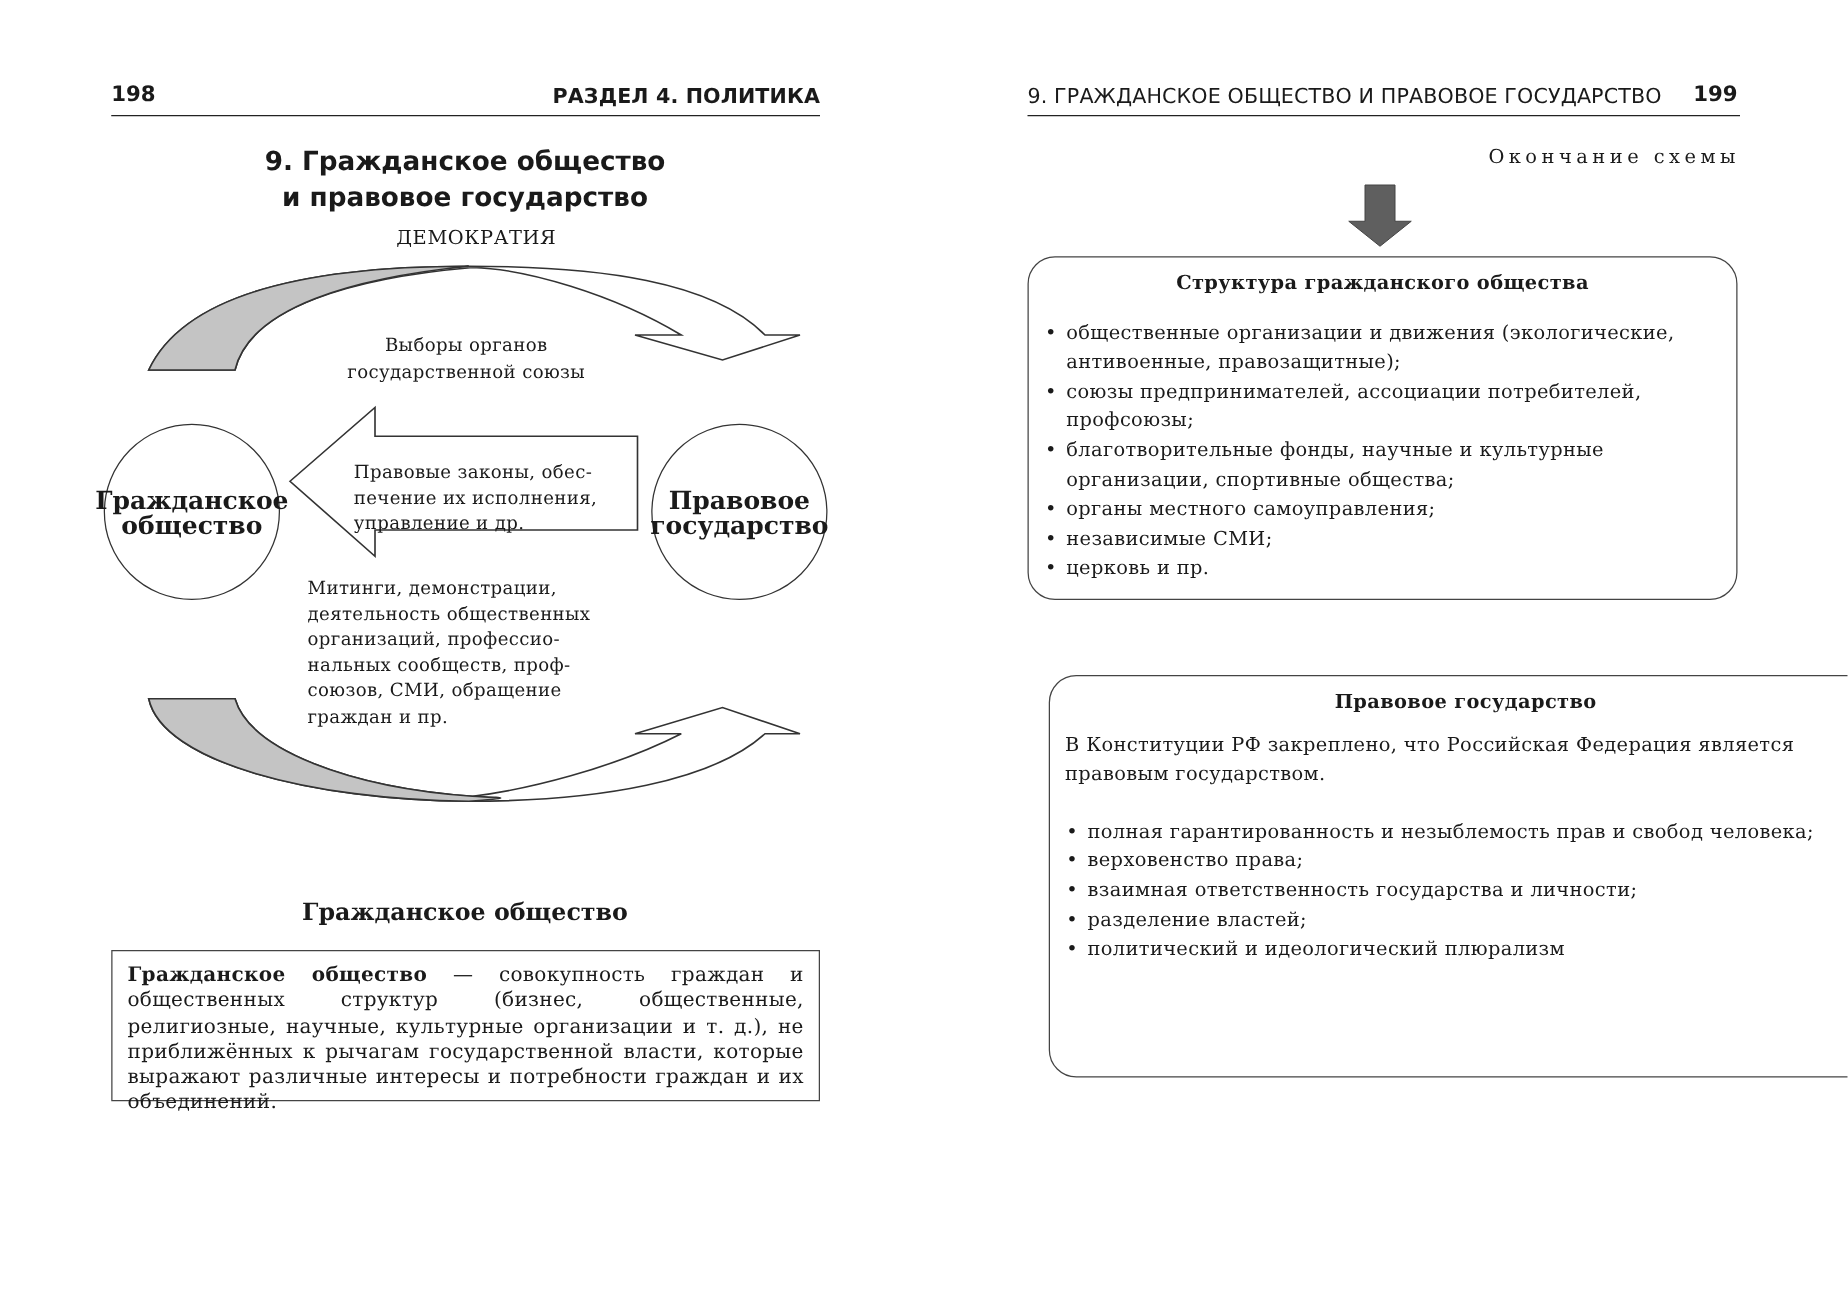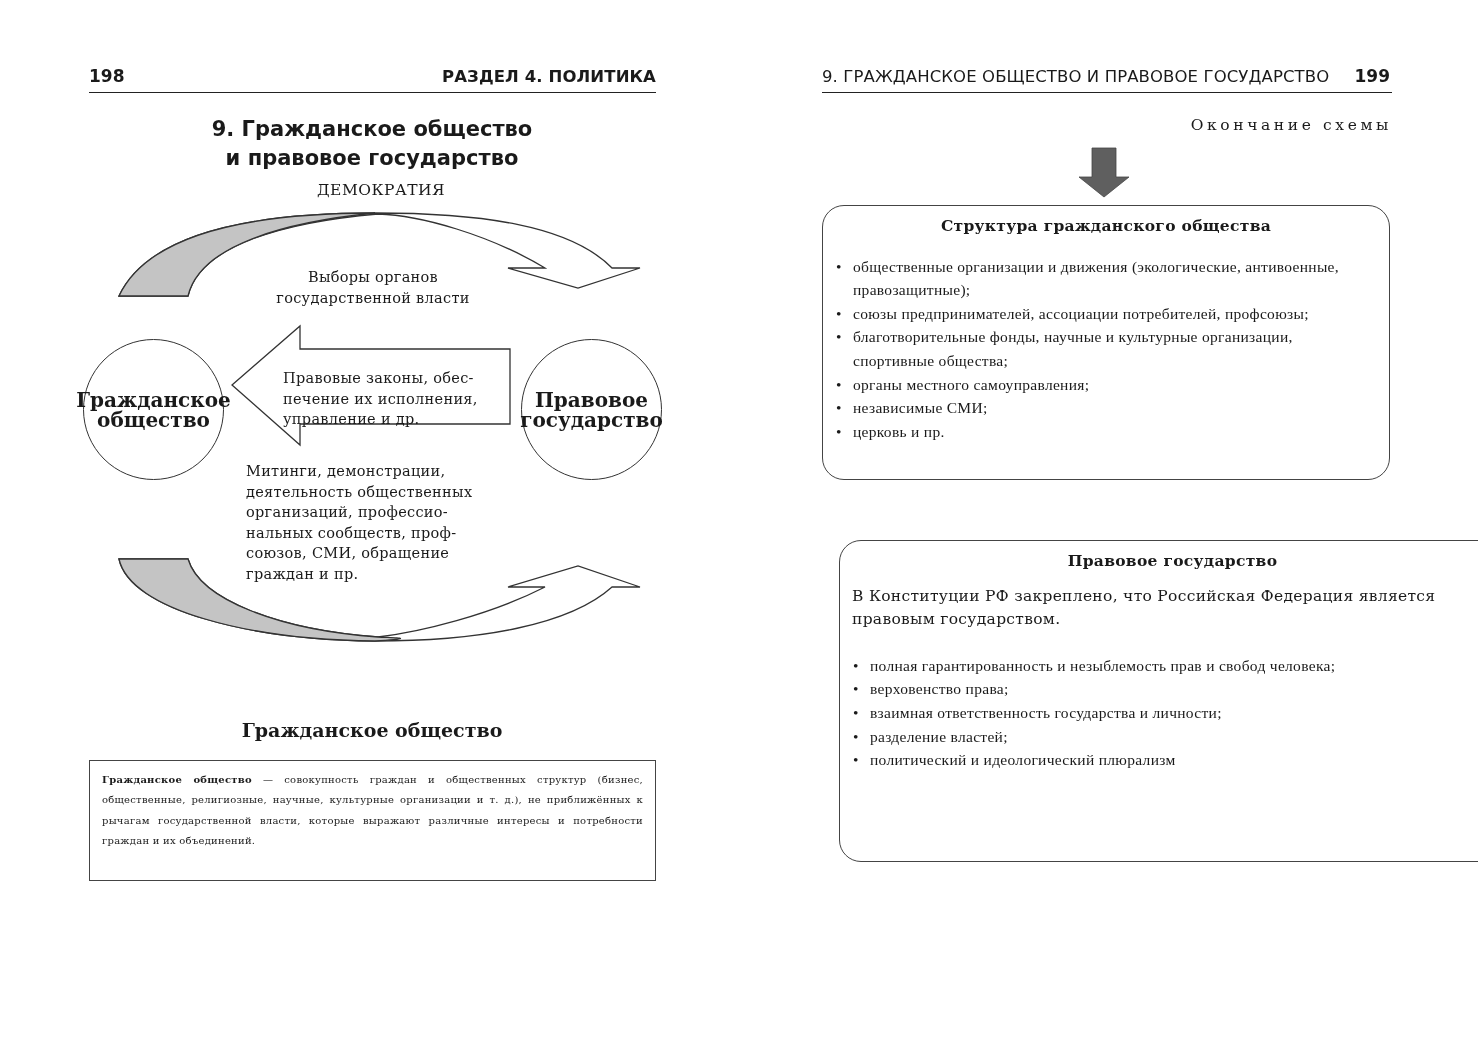--- a/index.html
+++ b/index.html
@@ -12,28 +12,28 @@
   .running-head { font-size:16.5px; letter-spacing:0.1px; }
   .rule { height:0; border-top:1.5px solid #222; }
 
   .chapter-title { width:566px; text-align:center; font-weight:bold; font-size:21px; line-height:29px; }
   .subhead { font-size:15.5px; letter-spacing:0.5px; }
 
   .diag-text { font-size:14.5px; line-height:20.5px; letter-spacing:0.3px; }
   .circle { border:1.3px solid #333; border-radius:50%; display:flex; align-items:center; justify-content:center; text-align:center; font-weight:bold; font-size:20px; line-height:20px; }
 
   .section-title { font-weight:bold; font-size:19px; }
-  .def-box { border:1.3px solid #444; box-sizing:border-box; padding:9px 12px; font-size:10px; line-height:20.3px; letter-spacing:0.25px; text-align:justify; }
+  .def-box { border:1.3px solid #444; box-sizing:border-box; padding:9px 12px; font-size:16px; line-height:20.3px; letter-spacing:0.25px; text-align:justify; }
   .def-box b { font-weight:bold; }
 
   .spaced { font-size:15.5px; letter-spacing:3.6px; }
 
   .rbox { border:1.3px solid #444; border-radius:22px; box-sizing:border-box; padding:8px 12px 8px 12px; font-size:15.5px; line-height:23.6px; letter-spacing:0.3px; }
   .rbox-title { text-align:center; font-weight:bold; font-size:15.5px; margin-bottom:17px; }
-  .rbox ul { list-style:none; margin:0; padding:0;font-family:Liberation Serif, serif; }
+  .rbox ul { list-style:none; margin:0; padding:0; }
   .rbox li { position:relative; padding-left:18px; }
   .rbox li::before { content:"\2022"; position:absolute; left:1px; top:0; }
   .rbox p { margin:0; }
   .gap { height:22px; }
 </style>
 </head>
 <body>
 
 <div>
   <div class="abs sans page-num" style="left:89px; top:66px;">198</div>
@@ -55,21 +55,21 @@
     <path d="M119,559 C130,610 250,640 375,641 C480,641 570,625 612,587 L640,587 L578,566 L508,587 L545,587 C490,615 420,632 378,637 C280,630 200,600 188,559 Z" fill="#ffffff" stroke="#333" stroke-width="1.3"></path>
     <path d="M119,559 C130,610 250,640 375,641 C420,638 395,638 378,637 C280,630 200,600 188,559 Z" fill="#c4c4c4" stroke="#333" stroke-width="1.3"></path>
 
     <path d="M232,385 L300,326 L300,349 L510,349 L510,424 L300,424 L300,445 Z" fill="#ffffff" stroke="#333" stroke-width="1.3"></path>
 
     <path d="M362,889 L386,889 L386,917 L396,917 L374,937 L352,917 L362,917 Z" fill="#5f5f5f" stroke="#444" stroke-width="0.8"></path>
   </svg>
 
   <div class="abs serif diag-text" style="left:220px; width:306px; text-align:center; top:267px;">
     <div>Выборы органов</div>
-    <div>государственной власти</div>
+    <div>государственной союзы</div>
   </div>
 
   <div class="abs serif circle" style="left:83px; top:339px; width:139px; height:139px;">
     <div>
       <div>Гражданское</div>
       <div>общество</div>
     </div>
   </div>
 
   <div class="abs serif circle" style="left:521px; top:339px; width:139px; height:139px;text-align:center;">

